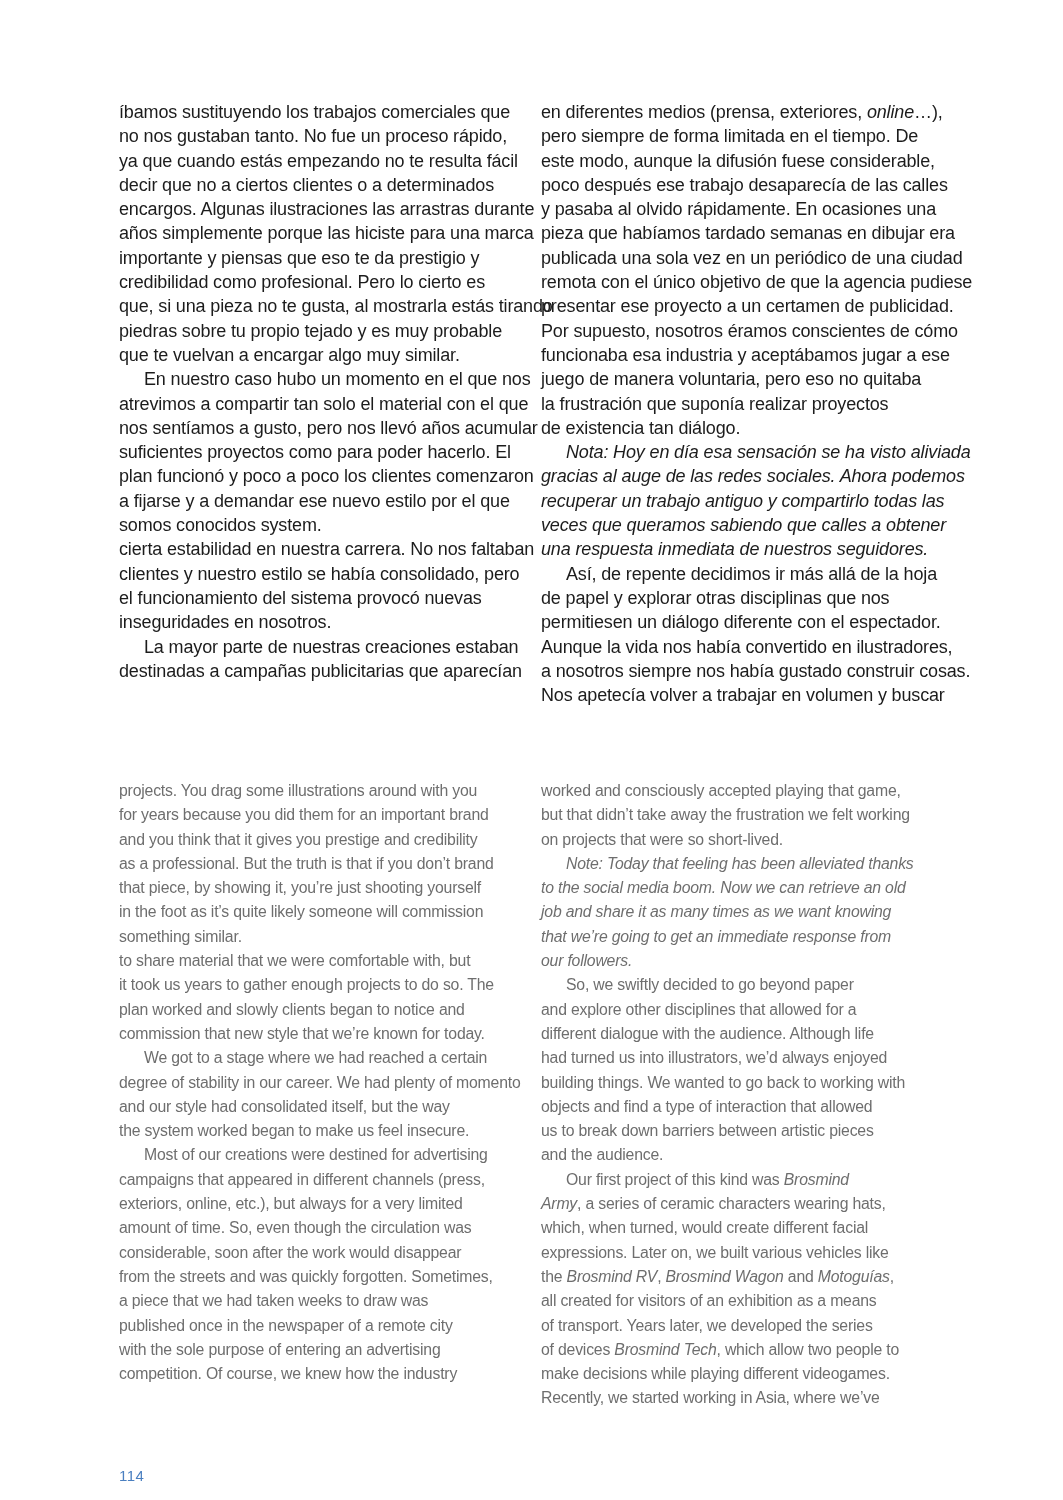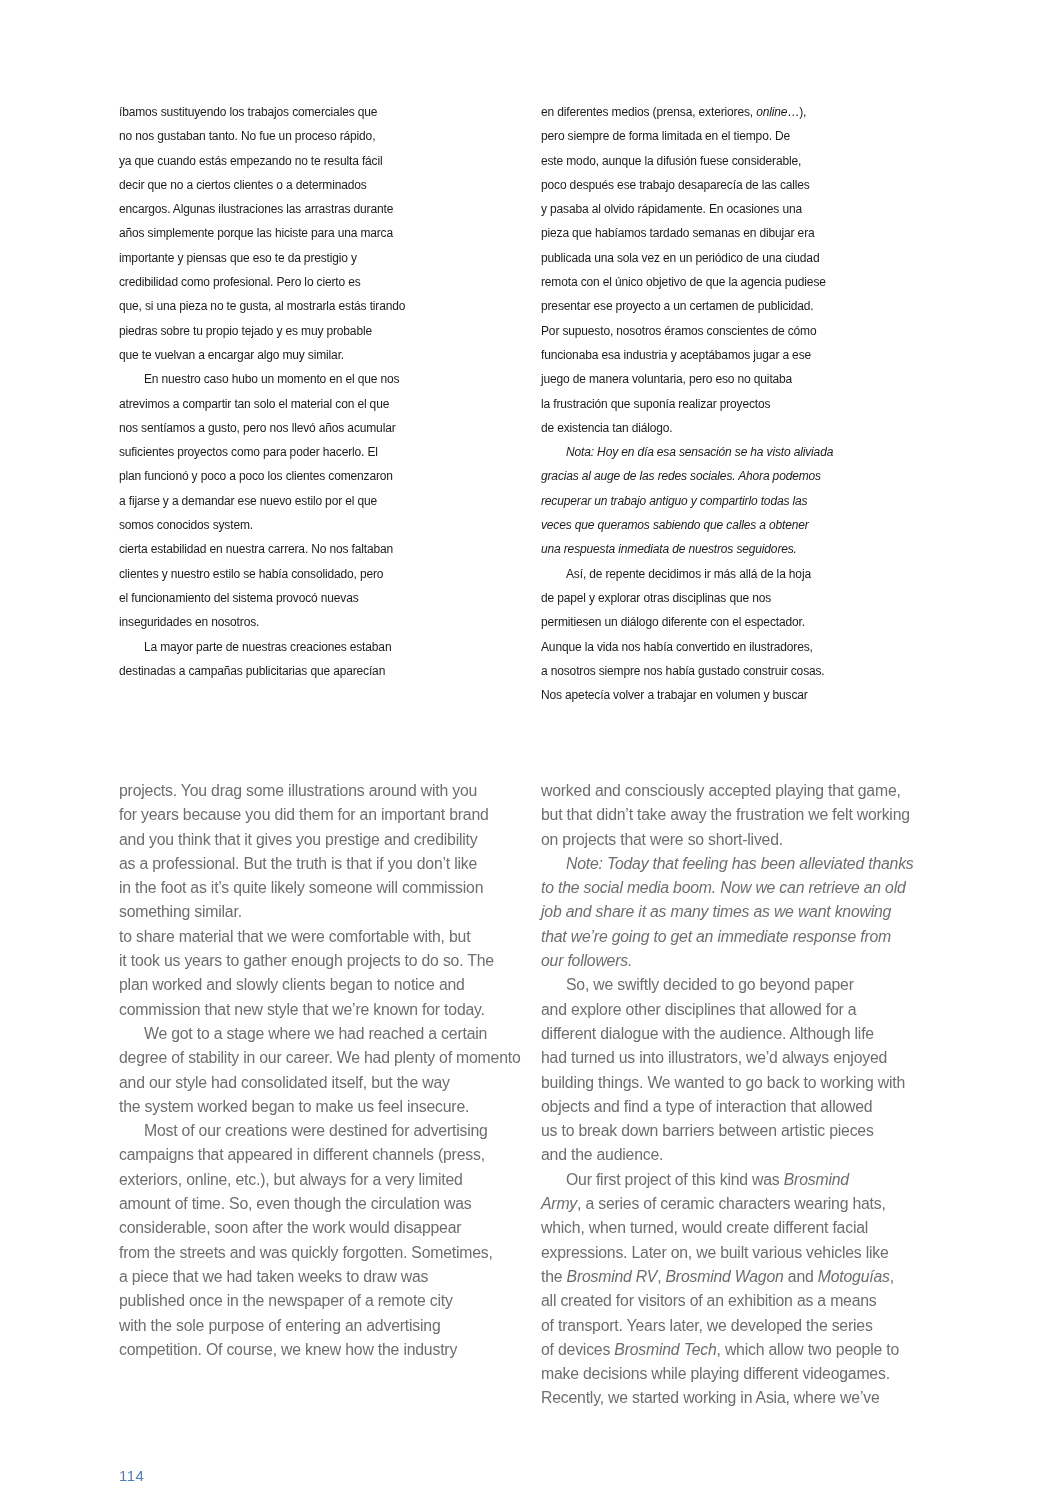--- a/index.html
+++ b/index.html
@@ -18,21 +18,21 @@
       position: absolute;
       left: 119px;
       width: 826px;
       display: flex;
       justify-content: space-between;
     }
     .section.es { top: 100px; }
     .section.en { top: 779px; }
     .col {
       width: 400px;
-      font-size: 12px;
+      font-size: 18px;
       line-height: 24.3px;
       letter-spacing: -0.15px;
     }
     .section.es .col { color: #1c1c1c; }
     .section.en .col { color: #6e6e6e; font-size: 15.8px; letter-spacing: -0.2px; }
     .col.right { width: 404px; }
     .line {
       display: block;
       white-space: nowrap;
     }
@@ -105,21 +105,22 @@
       <span class="line">a nosotros siempre nos había gustado construir cosas.</span>
       <span class="line">Nos apetecía volver a trabajar en volumen y buscar</span>
     </div>
 </div>
 
 <div class="section en">
   <div class="col left" id="en-left">
       <span class="line">projects. You drag some illustrations around with you</span>
       <span class="line">for years because you did them for an important brand</span>
       <span class="line">and you think that it gives you prestige and credibility</span>
-      <span class="line">as a professional. But the truth is that if you don’t like</span>
+      <span class="line">as a professional. But the truth is that if you don’t brand</span>
+      <span class="line">that piece, by showing it, you’re just shooting yourself</span>
       <span class="line">in the foot as it’s quite likely someone will commission</span>
       <span class="line">something similar.</span>
       <span class="line">to share material that we were comfortable with, but</span>
       <span class="line">it took us years to gather enough projects to do so. The</span>
       <span class="line">plan worked and slowly clients began to notice and</span>
       <span class="line">commission that new style that we’re known for today.</span>
       <span class="line indent">We got to a stage where we had reached a certain</span>
       <span class="line">degree of stability in our career. We had plenty of momento</span>
       <span class="line">and our style had consolidated itself, but the way</span>
       <span class="line">the system worked began to make us feel insecure.</span>

